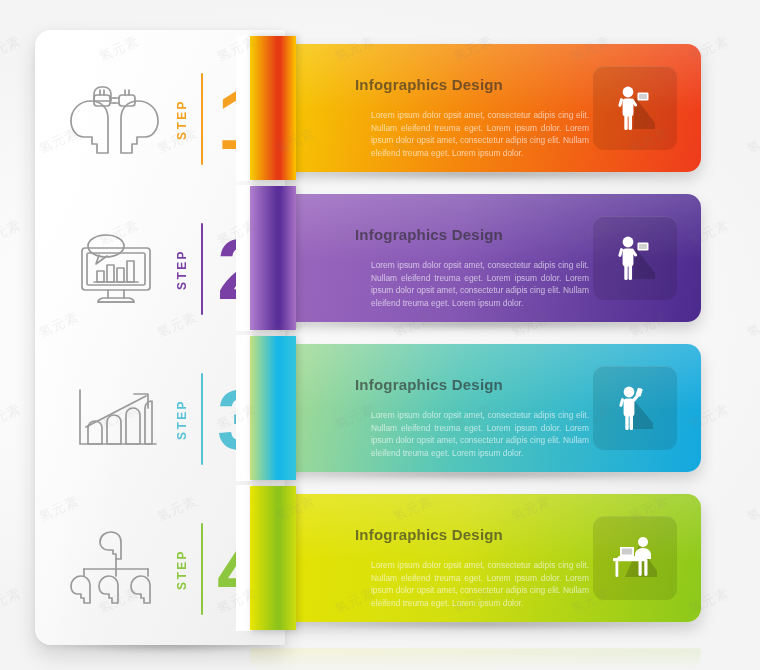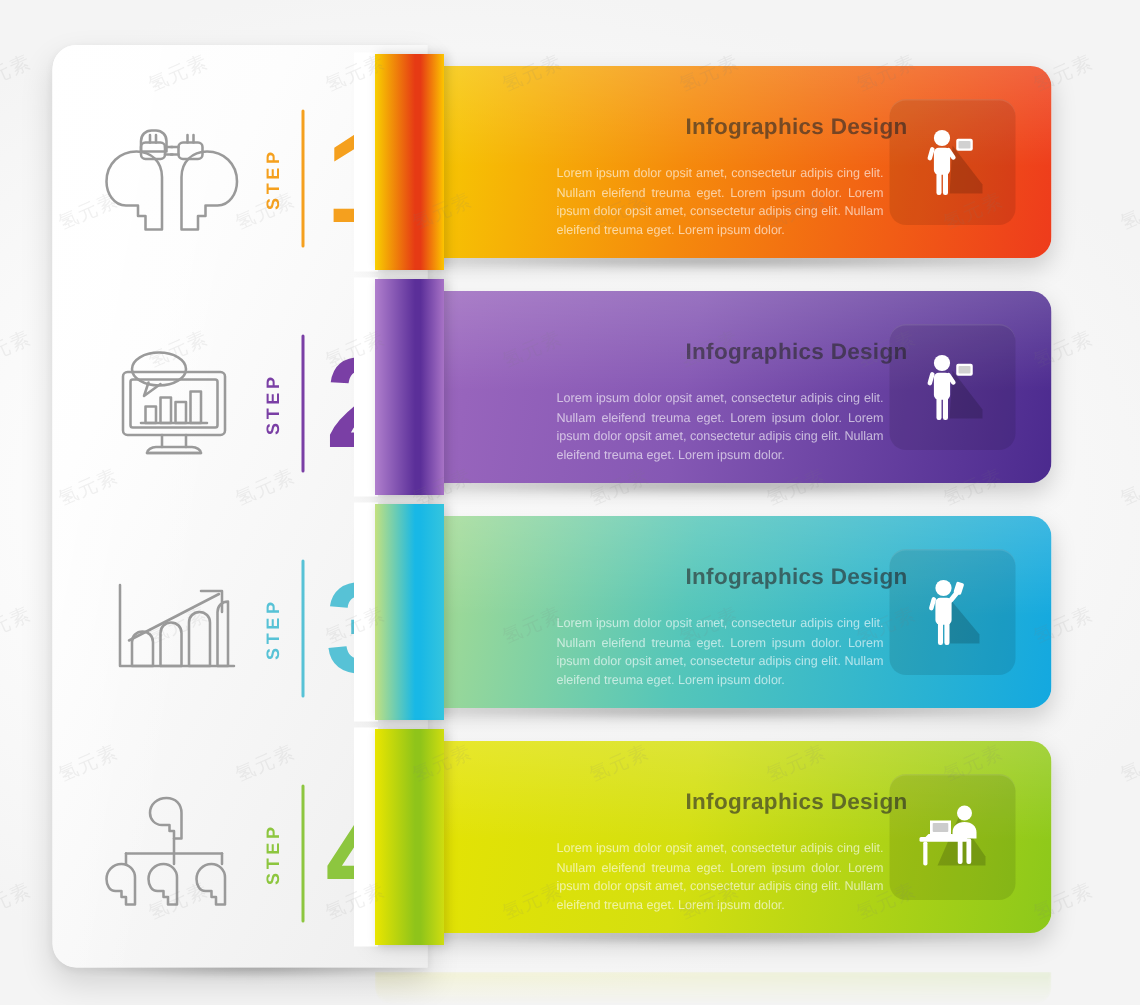--- a/index.html
+++ b/index.html
@@ -183,21 +183,20 @@
     width: 250px;
     z-index: 26;
   }
   .panel-title {
     font-size: 15px;
     font-weight: 700;
     color: rgba(40,40,40,.62);
     margin: 0 0 5px 0;
     letter-spacing: .2px;
     font-family: "Liberation Sans", sans-serif;
-    text-align: right;
   }
   .panel-desc {
     font-size: 8.4px;
     line-height: 12.6px;
     color: rgba(255,255,255,.62);
     margin: 16px;
     text-align: justify;
     font-family: "Liberation Sans", sans-serif;
   }
 

